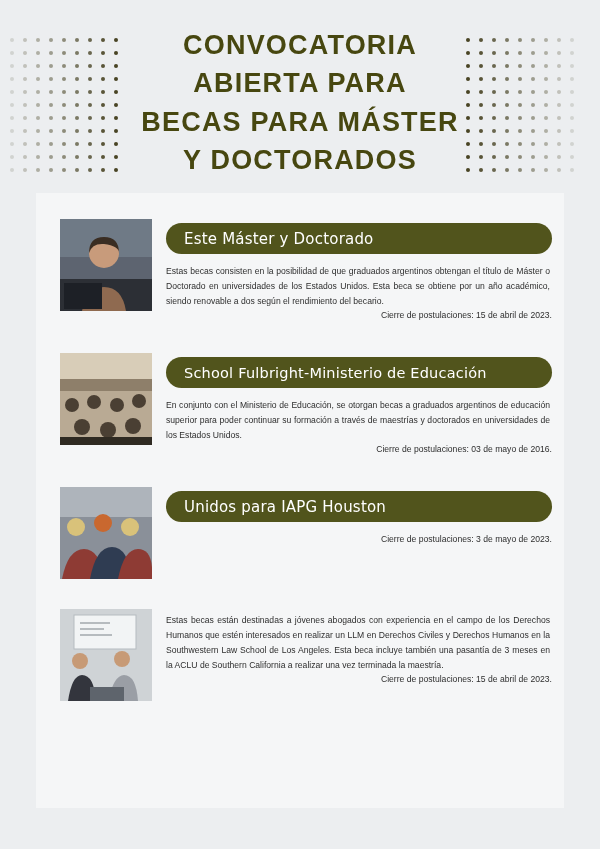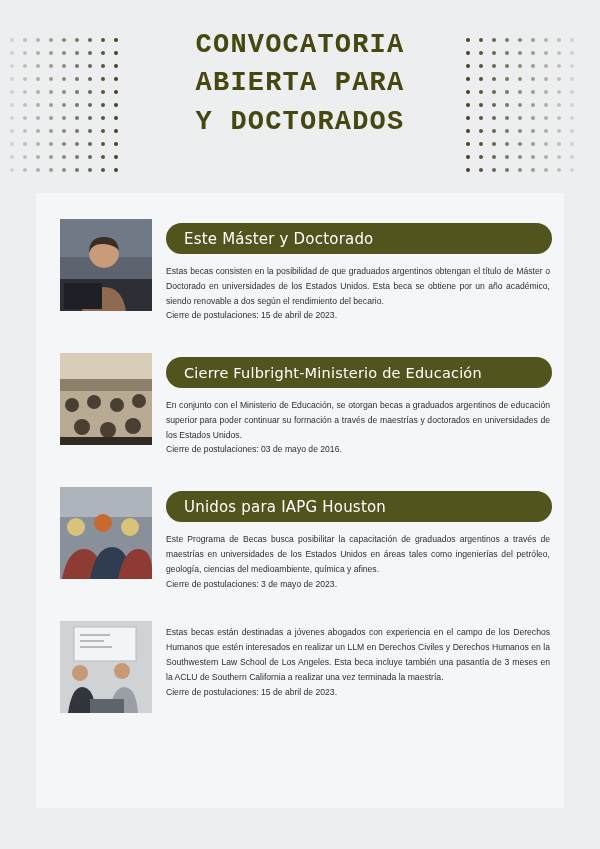--- a/index.html
+++ b/index.html
@@ -29,21 +29,21 @@
 
   
   .header {
     position:relative;
     z-index:3;
     padding:26px 60px 18px 60px;
     text-align:center;
   }
   .header h1 {
     margin:0;
-    font-family:Liberation Mono, monospace;
+    font-family:Liberation Sans, sans-serif;
     font-weight:bold;
     color:#474710;
     font-size:27px;
     line-height:1.42;
     letter-spacing:1.2px;
     text-transform:uppercase;
   }
   .header h1 .ln { display:block; }
 
   
@@ -108,21 +108,21 @@
     color:#2e2e2e;
     text-align:justify;
     margin:0;
     padding-right:2px;
   }
   .deadline {
     font-size:8.6px;
     line-height:1.72;
     color:#2e2e2e;
     margin:0;
-    text-align:left;
+    text-align:right;
   }
 </style>
 </head>
 <body>
 
 <div class="dots" id="dots-left">
     <span class="dot" style="left: 0px; top: 0px; opacity: 0.15;"></span>
     <span class="dot" style="left: 13px; top: 0px; opacity: 0.25;"></span>
     <span class="dot" style="left: 26px; top: 0px; opacity: 0.35;"></span>
     <span class="dot" style="left: 39px; top: 0px; opacity: 0.45;"></span>
@@ -321,20 +321,21 @@
     <span class="dot" style="left: 65px; top: 130px; opacity: 0.45;"></span>
     <span class="dot" style="left: 78px; top: 130px; opacity: 0.35;"></span>
     <span class="dot" style="left: 91px; top: 130px; opacity: 0.25;"></span>
     <span class="dot" style="left: 104px; top: 130px; opacity: 0.15;"></span>
   </div>
 
 <div class="header">
   <h1>
     <span class="ln">CONVOCATORIA</span>
     <span class="ln">ABIERTA PARA</span>
+    <span class="ln">BECAS PARA MÁSTER</span>
     <span class="ln">Y DOCTORADOS</span>
   </h1>
 </div>
 
 <div class="panel">
 
   <div class="entry">
     <div class="thumb">
       <svg viewBox="0 0 92 92" preserveAspectRatio="none" aria-hidden="true">
         <rect width="92" height="92" fill="#5d6470"></rect>
@@ -368,21 +369,21 @@
             <circle cx="79" cy="48" r="7"></circle>
           <circle cx="22" cy="74" r="8"></circle>
             <circle cx="48" cy="77" r="8"></circle>
           <circle cx="73" cy="73" r="8"></circle>
         </g>
         <rect x="0" y="84" width="92" height="8" fill="#2f2a22"></rect>
       </svg>
     </div>
     <div class="entry-body">
       <div class="title-bar wide">
-        <span class="t">Cierre Fulbright-Ministerio de Educación</span>
+        <span class="t">School Fulbright-Ministerio de Educación</span>
       </div>
       <p class="desc">En conjunto con el Ministerio de Educación, se otorgan becas a graduados argentinos de educación superior para poder continuar su formación a través de maestrías y doctorados en universidades de los Estados Unidos.</p>
       <p class="deadline">Cierre de postulaciones: 03 de mayo de 2016.</p>
     </div>
   </div>
 
   <div class="entry">
     <div class="thumb">
       <svg viewBox="0 0 92 92" preserveAspectRatio="none" aria-hidden="true">
         <rect width="92" height="92" fill="#8a9099"></rect>
@@ -394,21 +395,20 @@
         </g>
         <path d="M2 92 q6 -30 22 -30 q16 0 20 30z" fill="#8e3b34"></path>
         <path d="M30 92 q6 -32 22 -32 q16 0 20 32z" fill="#2f3c52"></path>
         <path d="M58 92 q6 -30 20 -30 q16 0 14 30z" fill="#8e3b34"></path>
       </svg>
     </div>
     <div class="entry-body">
       <div class="title-bar">
         <span class="t">Unidos para IAPG Houston</span>
       </div>
-      <p class="desc">Este Programa de Becas busca posibilitar la capacitación de graduados argentinos a través de maestrías en universidades de los Estados Unidos en áreas tales como ingenierías del petróleo, geología, ciencias del medioambiente, química y afines.</p>
       <p class="deadline">Cierre de postulaciones: 3 de mayo de 2023.</p>
     </div>
   </div>
 
   <div class="entry">
     <div class="thumb">
       <svg viewBox="0 0 92 92" preserveAspectRatio="none" aria-hidden="true">
         <rect width="92" height="92" fill="#cfd3d6"></rect>
         <rect x="14" y="6" width="62" height="34" fill="#f2f4f5" stroke="#b5bbbf"></rect>
         <g stroke="#7b8288" stroke-width="1">

